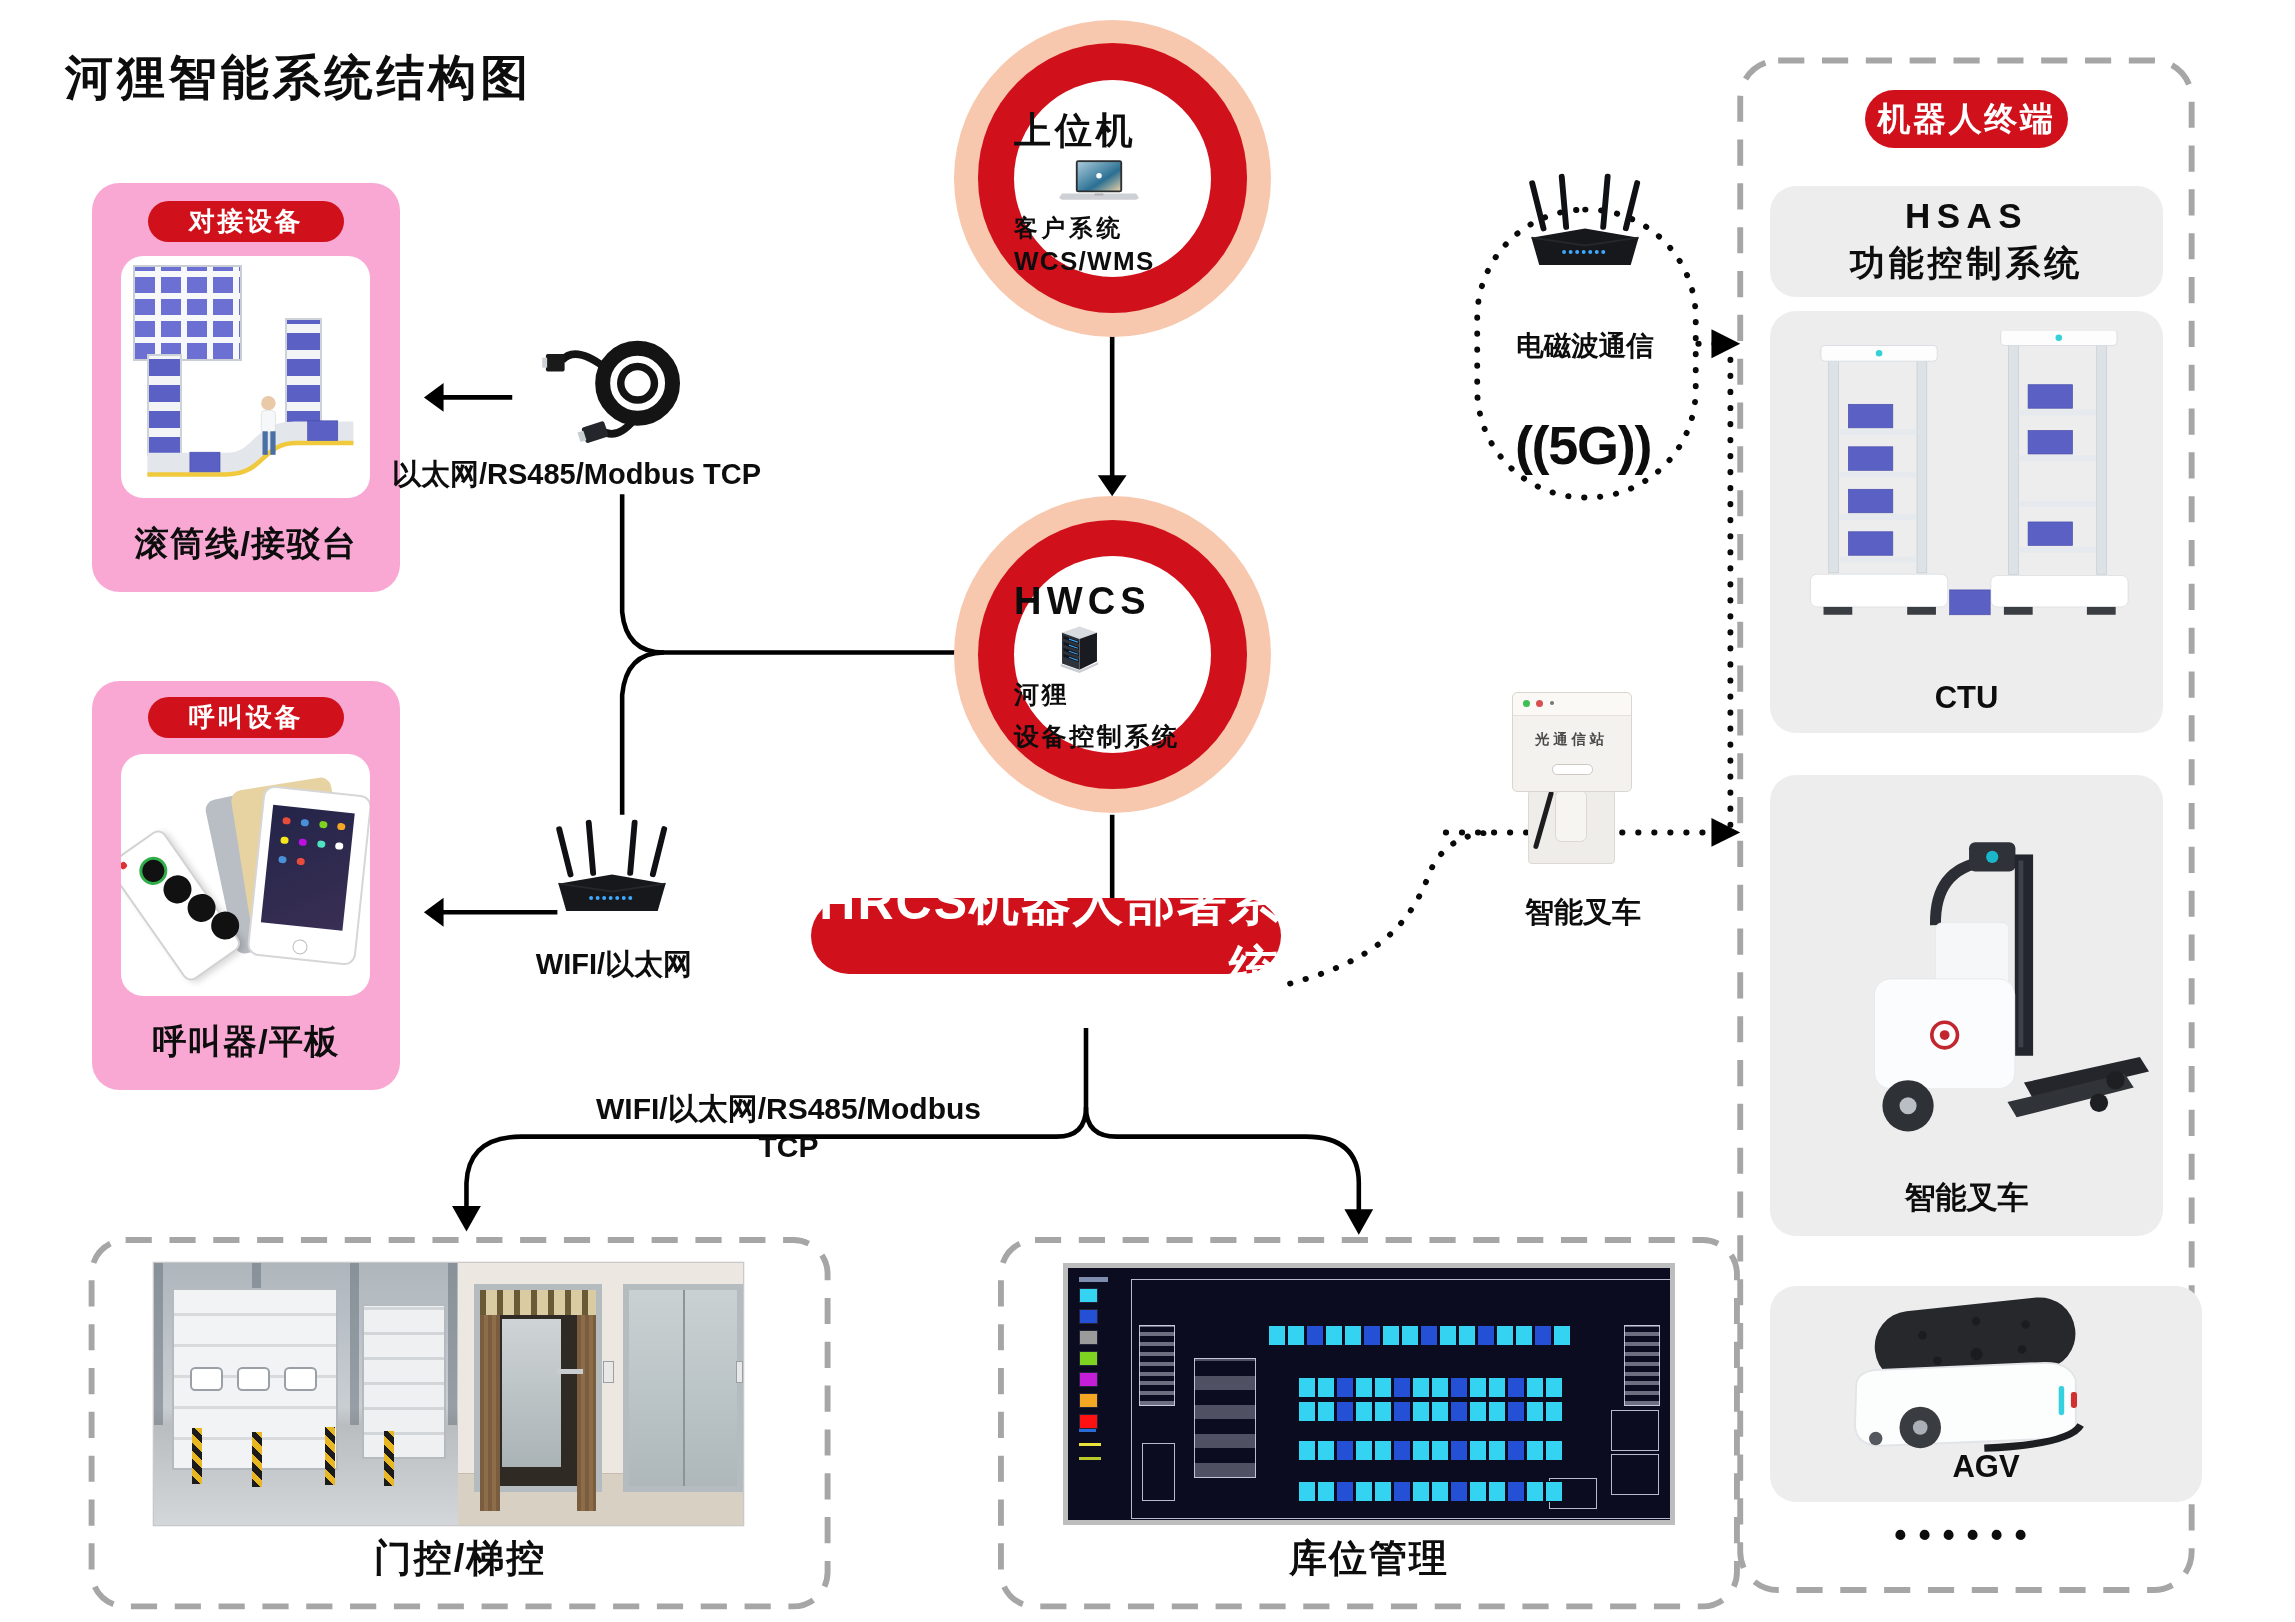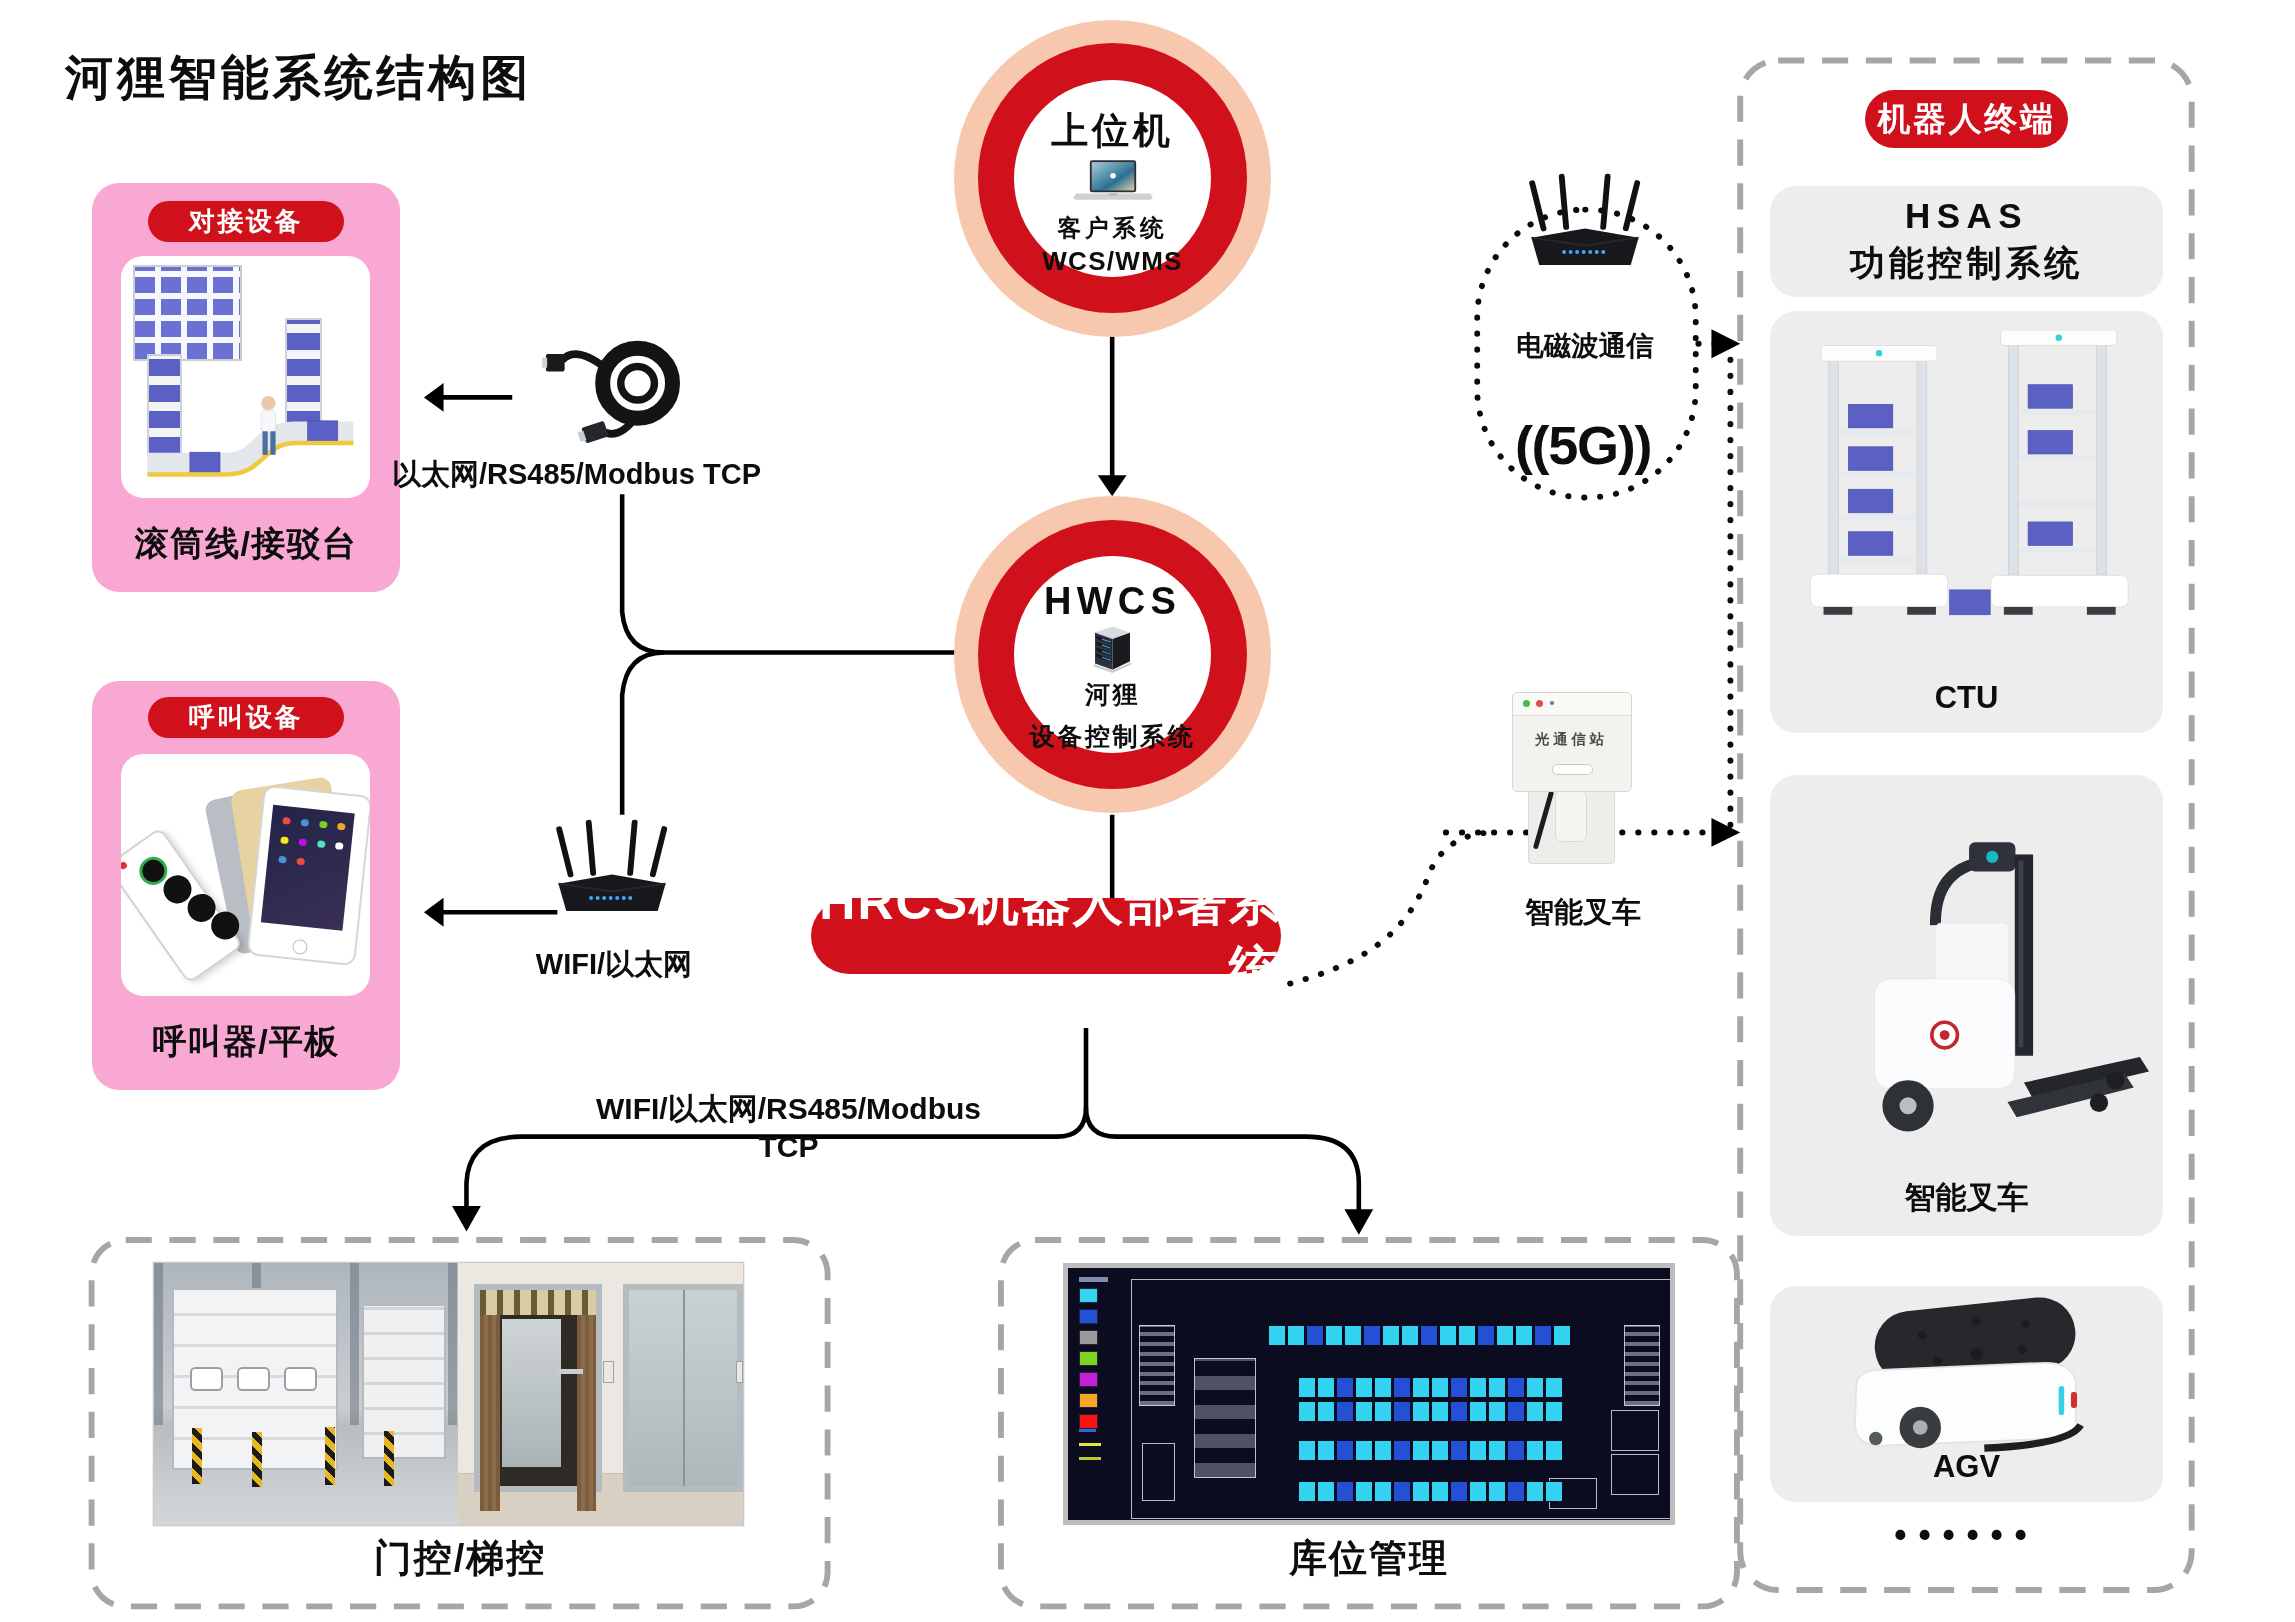--- a/index.html
+++ b/index.html
@@ -8,21 +8,21 @@
   .abs{position:absolute;}
   .svgov{position:absolute;left:0;top:0;z-index:1;}
   .z2{z-index:2;}
   .panel{background:#f9a8d4;border-radius:27.5px;}
   .pill{background:#d0111b;color:#fff;font-weight:bold;display:flex;align-items:center;justify-content:center;border-radius:654px;}
   .whitecard{background:#ffffff;border-radius:22px;overflow:hidden;}
   .graycard{background:#ededed;border-radius:26px;overflow:hidden;}
   .cap{font-weight:bold;text-align:center;color:#0d0d0d;}
   .circle-outer{border-radius:50%;background:#f8c8ae;}
   .circle-red{position:absolute;inset:23.6px;border-radius:50%;background:#d0111b;}
-  .circle-white{position:absolute;inset:60px;border-radius:50%;background:#fff;display:flex;flex-direction:column;align-items:center;}
+  .circle-white{position:absolute;inset:60px;border-radius:50%;background:#fff;display:flex;flex-direction:column;align-items:flex-start;}
   .lbl{font-weight:bold;text-align:center;color:#0d0d0d;}
   .cardcap{position:absolute;left:0;right:0;bottom:17px;text-align:center;font-weight:bold;font-size:31px;color:#0d0d0d;}
   .swatch{width:17px;height:13px;margin-bottom:5.9px;border:0.7px solid #23233a;}
   .slotcell{position:absolute;border:0.7px solid #0c0c20;}
   .mapstruct{position:absolute;border:1.3px solid rgba(214,219,235,.85);}
 </style>
 </head>
 <body>
 
 <div class="canvas">
@@ -326,21 +326,21 @@
       <polygon points="395,470 585,428 600,452 410,497" fill="#24262b"></polygon>
       <polygon points="368,502 560,455 575,478 383,527" fill="#303338"></polygon>
       <circle cx="205" cy="508" r="42" fill="#2e3136"></circle>
         <circle cx="205" cy="508" r="14" fill="#b9bec4"></circle>
       <circle cx="545" cy="466" r="15" fill="#1d1f23"></circle>
         <circle cx="518" cy="503" r="15" fill="#1d1f23"></circle>
     </svg>
     <div class="cardcap">智能叉车</div>
   </div>
 
-  <div class="abs z2 graycard" style="left:1770px;top:1286px;width:393px;height:216px;">
+  <div class="abs z2 graycard" style="left:1770px;top:1286px;width:432px;height:216px;">
     <svg class="abs" style="left:13px;top:6.5px;" width="366" height="164" viewBox="0 0 600 268">
       <g transform="rotate(-6 315 78)">
         <rect x="150" y="18" width="330" height="118" rx="58" fill="#27282c"></rect>
         <g fill="#1b1c1f">
             <circle cx="230" cy="60" r="7"></circle>
             <circle cx="320" cy="46" r="7"></circle>
             <circle cx="400" cy="60" r="7"></circle>
             <circle cx="315" cy="100" r="10"></circle>
             <circle cx="250" cy="104" r="7"></circle>
             <circle cx="390" cy="100" r="7"></circle>

